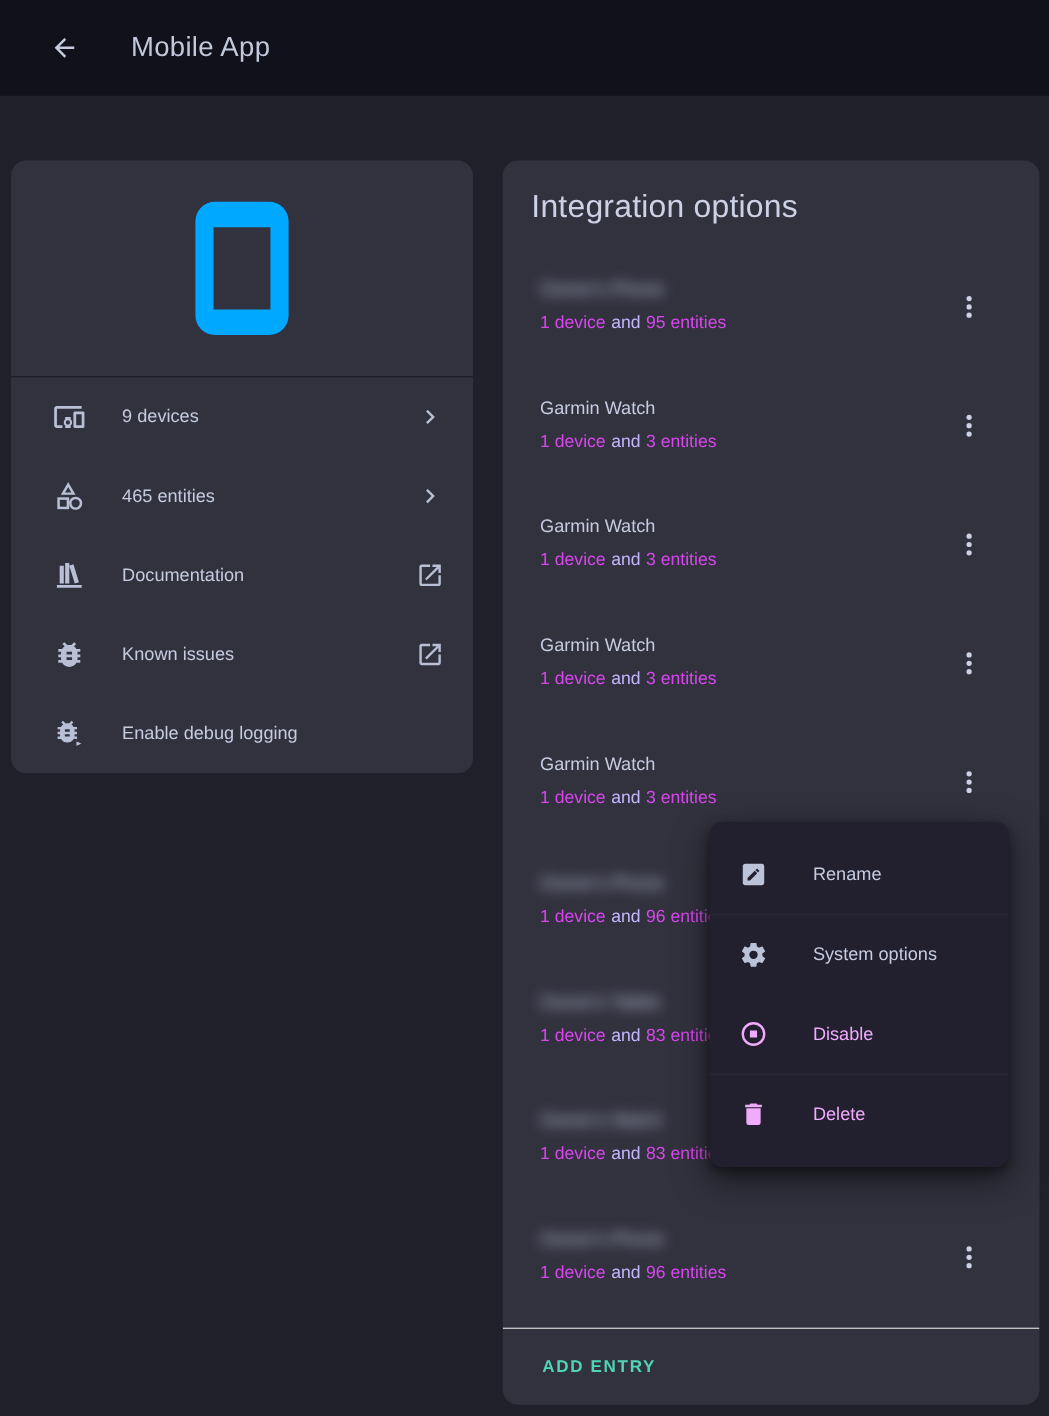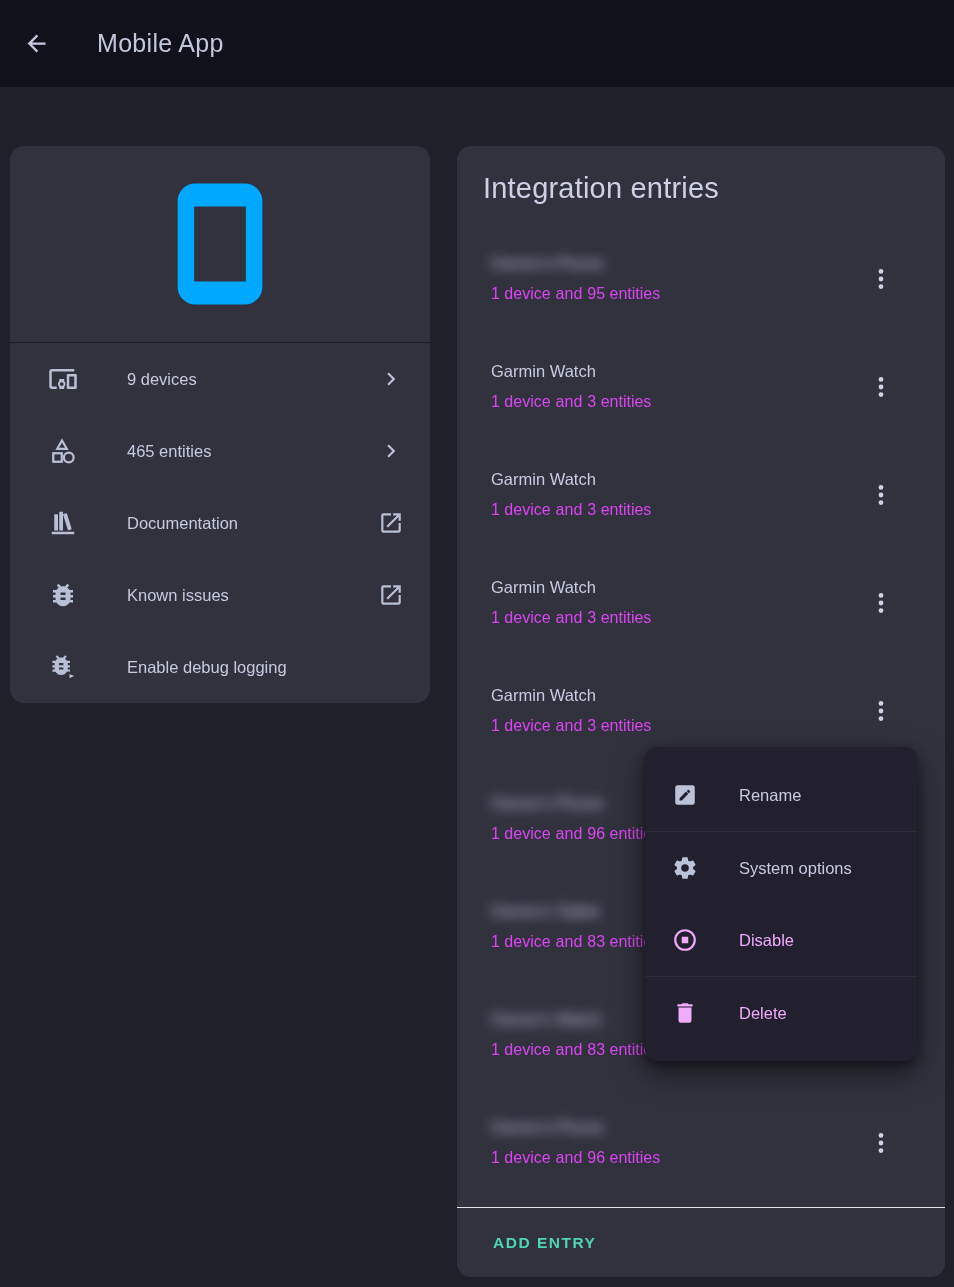--- a/index.html
+++ b/index.html
@@ -2,53 +2,53 @@
 <html><head>
 <meta charset="utf-8">
 <style>
   html,body{margin:0;padding:0;background:#20202b;}
   *{box-sizing:border-box;}
   .app{position:relative;width:954px;height:1287px;background:#20202b;
        font-family:"Liberation Sans",sans-serif;overflow:hidden;}
 
   
   .header{position:absolute;top:0;left:0;right:0;height:87px;background:#11111b;
-          display:flex;align-items:center;padding-left:12px;}
+          display:flex;align-items:center;padding-left:34px;}
   .back-btn{width:48px;height:48px;border:none;background:none;color:#c5cade;
             display:flex;align-items:center;justify-content:center;cursor:pointer;padding:0;}
   .back-btn svg{width:27px;height:27px;}
   .page-title{font-size:25px;font-weight:400;color:#c2c8dc;margin:0 0 0 37px;letter-spacing:.3px;}
 
   
   .content{position:absolute;top:146px;left:10px;right:9px;display:flex;gap:27px;align-items:flex-start;}
   .card{background:#32323f;border-radius:14px;}
 
   
   .info-card{width:420px;flex:none;overflow:hidden;}
   .icon-area{height:197px;display:flex;align-items:center;justify-content:center;
              border-bottom:1px solid #1b1b26;}
   .phone-icon{width:132px;height:132px;color:#00a9ff;}
-  .info-row{height:72px;display:flex;align-items:center;padding:0 26px 0 38px;cursor:pointer;gap:16px;}
+  .info-row{height:72px;display:flex;align-items:center;padding:0 26px 0 38px;cursor:pointer;}
   .info-row .lead{width:30px;height:30px;color:#b9c0d6;margin-right:33px;flex:none;}
   .info-row .lead svg{width:30px;height:30px;display:block;}
   .info-row .label{font-size:16.5px;color:#c6cbe0;flex:1;}
   .info-row .trail{width:26px;height:26px;color:#b9c0d6;flex:none;}
   .info-row .trail svg{width:26px;height:26px;display:block;}
 
   
   .entries-card{flex:1;height:1131px;position:relative;overflow:hidden;}
   .entries-title{margin:0;padding:26px 0 0 26px;font-size:29px;font-weight:400;
                  color:#ccd1e6;letter-spacing:.2px;}
   .entry-list{position:absolute;top:79px;left:0;right:0;}
   .entry{height:108px;position:relative;padding:27px 100px 0 34px;}
   .entry-name{font-size:16.5px;color:#c6cbe0;line-height:22px;width:max-content;}
   .redacted{filter:blur(6px);opacity:.92;}
   .entry-sub{margin-top:9px;font-size:16px;line-height:22px;}
   .entry-sub a{color:#d946ef;text-decoration:none;cursor:pointer;}
-  .conj{color:#d946ef;margin:12px 5px;}
+  .conj{color:#c4b5fd;margin:12px 5px;}
   .kebab{position:absolute;top:50%;right:40px;transform:translateY(-50%);
          width:48px;height:48px;border:none;background:none;color:#ccd2e6;cursor:pointer;
          display:flex;align-items:center;justify-content:center;padding:0;}
   .kebab svg{width:26px;height:26px;}
   .card-footer{position:absolute;left:0;right:0;bottom:0;height:70px;
                border-top:1px solid #e5e5e5;display:flex;align-items:center;padding-left:36px;}
   .add-btn{color:#4fd5b6;font-size:15.5px;font-weight:700;letter-spacing:1.5px;
            background:none;border:none;font-family:inherit;cursor:pointer;padding:10px 0;}
 
   
@@ -148,21 +148,21 @@
           <svg viewBox="0 0 24 24" fill="currentColor">
             <path fill-rule="evenodd" transform="scale(0.88)" d="M14,12H10V10H14M14,16H10V14H14M20,8H17.19C16.74,7.22 16.12,6.55 15.37,6.04L17,4.41L15.59,3L13.42,5.17C12.96,5.06 12.5,5 12,5C11.5,5 11.04,5.06 10.59,5.17L8.41,3L7,4.41L8.62,6.04C7.88,6.55 7.26,7.22 6.81,8H4V10H6.09C6.04,10.33 6,10.66 6,11V12H4V14H6V15C6,15.34 6.04,15.67 6.09,16H4V18H6.81C7.85,19.79 9.78,21 12,21C14.22,21 16.15,19.79 17.19,18H20V16H17.91C17.96,15.67 18,15.34 18,15V14H20V12H18V11C18,10.66 17.96,10.33 17.91,10H20V8Z"></path>
             <path d="M16.5,16.5 L22.5,19.2 L16.5,22 Z" stroke="#32323f" stroke-width="1.4"></path>
           </svg>
         </span>
         <span class="label">Enable debug logging</span>
       </div>
     </section>
 
     <section class="card entries-card">
-      <h2 class="entries-title">Integration entries</h2>
+      <h2 class="entries-title">Integration options</h2>
 
       <div class="entry-list">
 
         <div class="entry">
           <div class="entry-name redacted">Owner's Phone</div>
           <div class="entry-sub">
             <a>1 device</a><span class="conj">and</span><a>95 entities</a>
           </div>
           <button class="kebab">
             <svg viewBox="0 0 24 24" fill="currentColor">

